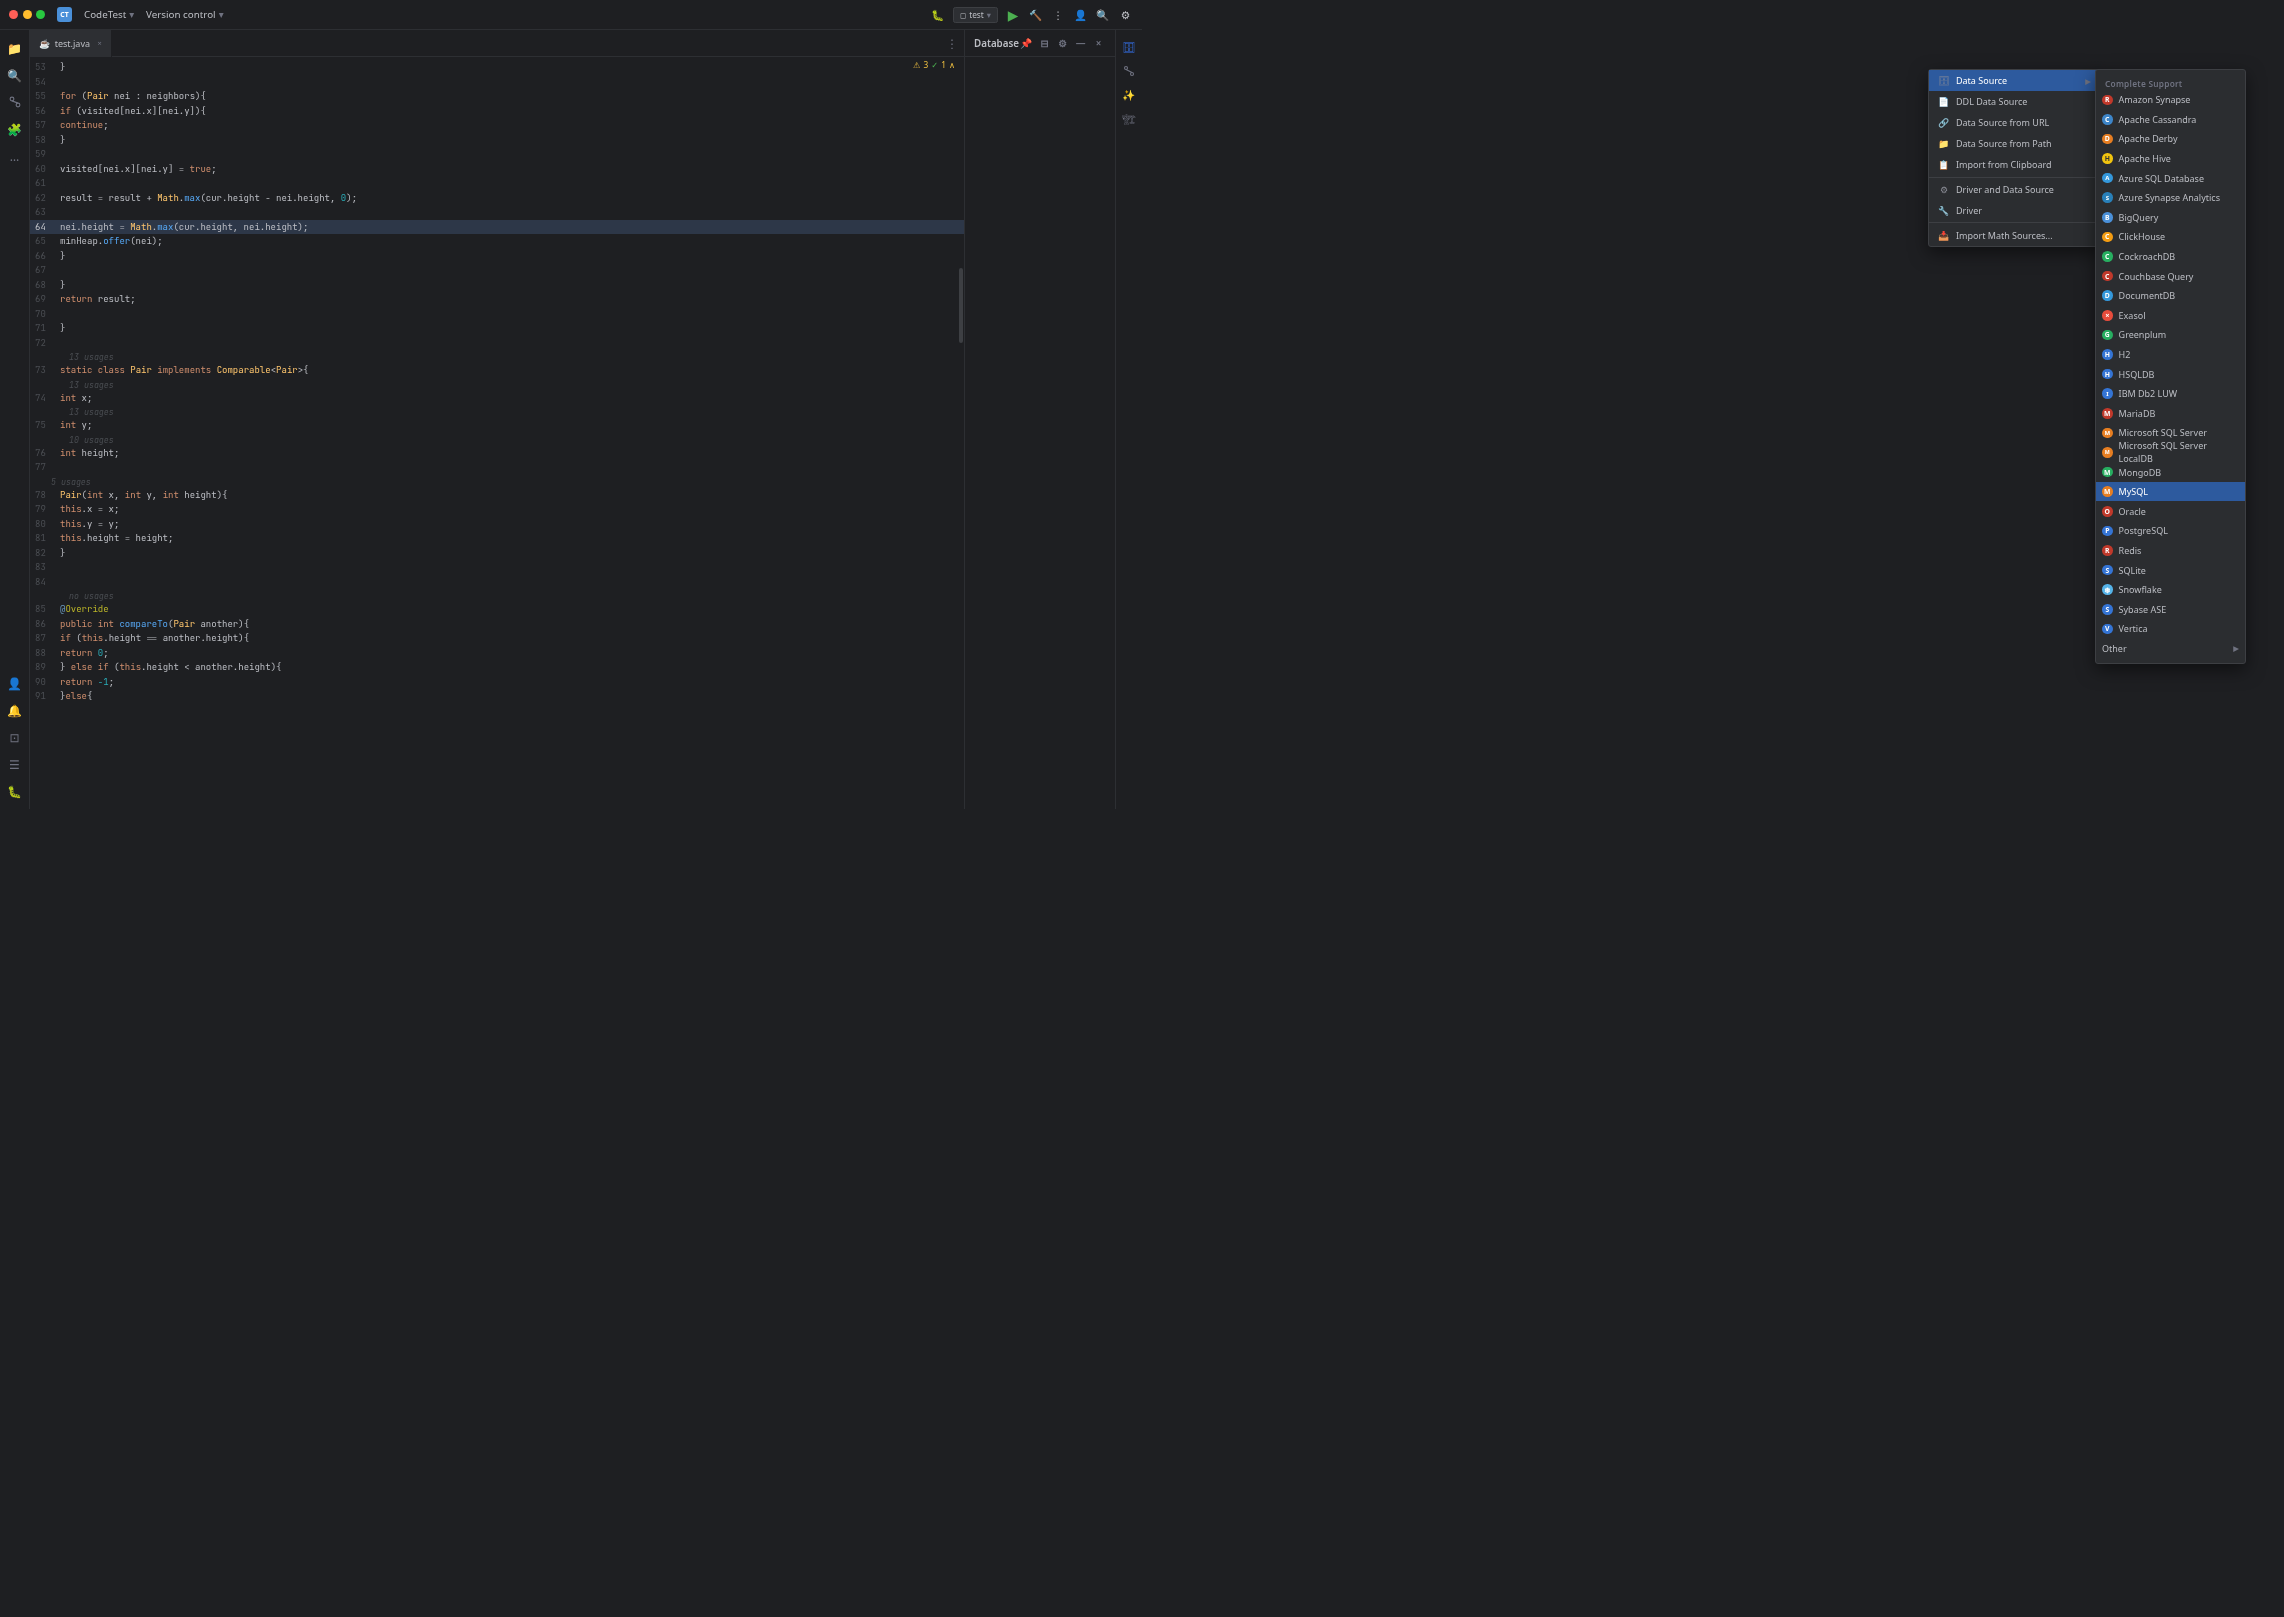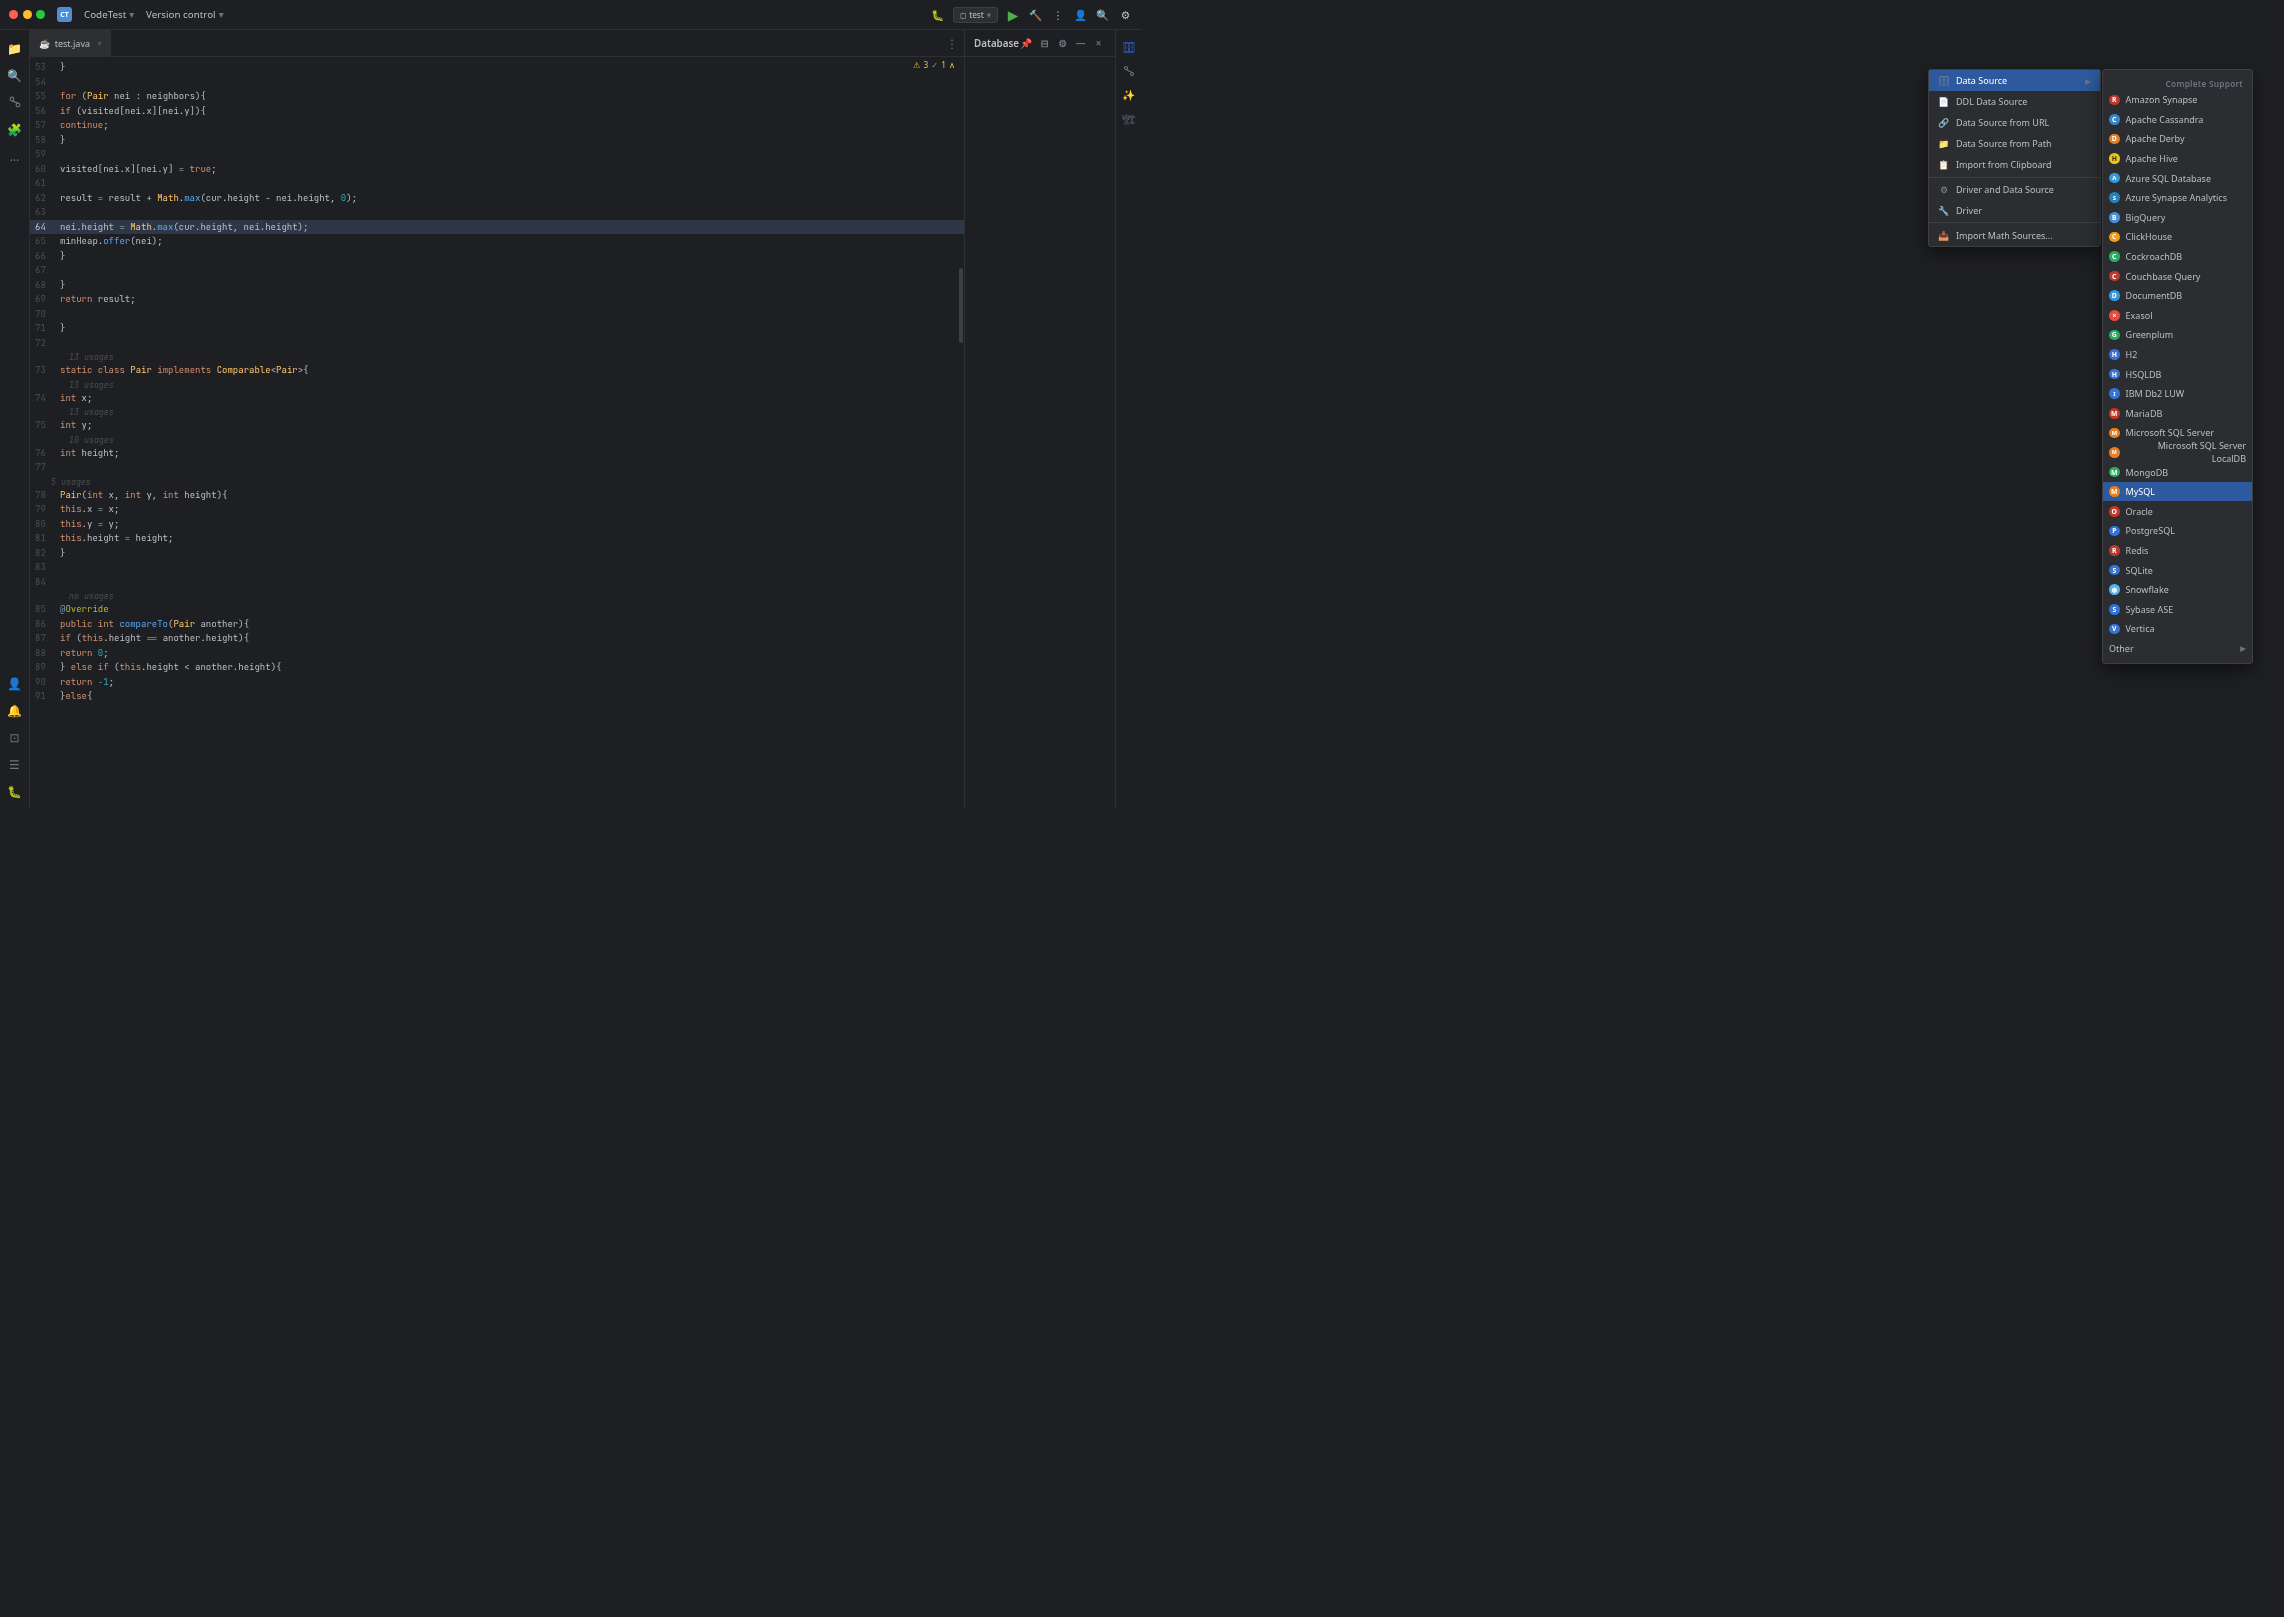--- a/index.html
+++ b/index.html
@@ -742,21 +742,21 @@
       <span class="menu-icon">🔧</span>
       <span>Driver</span>
     </div>
     <div class="menu-separator"></div>
     <div class="menu-item">
       <span class="menu-icon">📥</span>
       <span>Import Math Sources...</span>
     </div>
   </div>
 
-  <div class="db-list-panel" style="top:69px; right:31px; max-height:679px; overflow-y:auto;text-align:right;">
+  <div class="db-list-panel" style="top:69px; right:38px; max-height:679px; overflow-y:auto;">
     <div class="db-section-label">Complete Support</div>
 
     <div class="db-item">
       <div class="db-dot" style="background:#c1392b; color:white;">R</div>
       <span>Amazon Synapse</span>
     </div>
     <div class="db-item">
       <div class="db-dot" style="background:#3d85c8; color:white;">C</div>
       <span>Apache Cassandra</span>
     </div>

